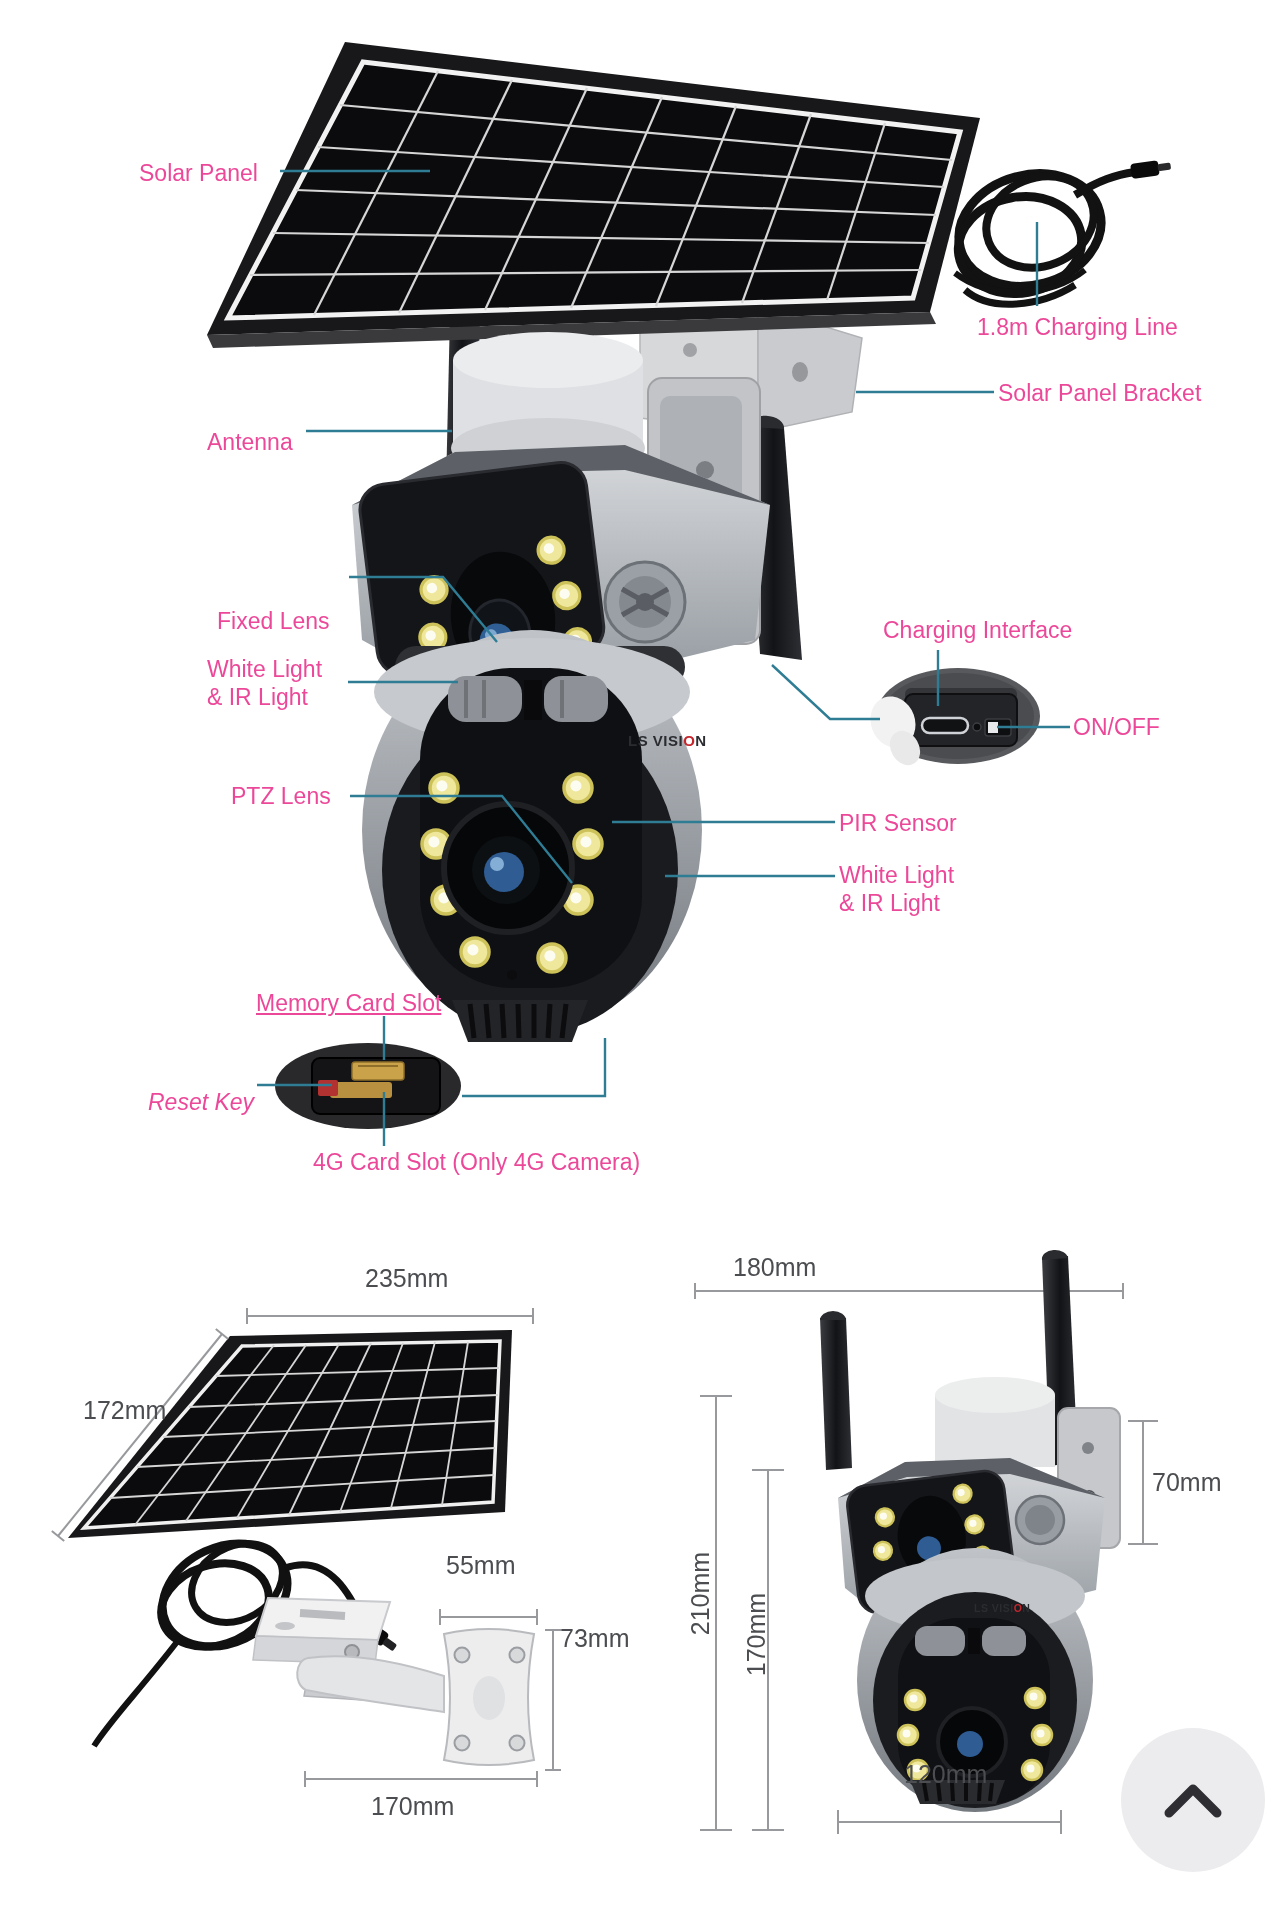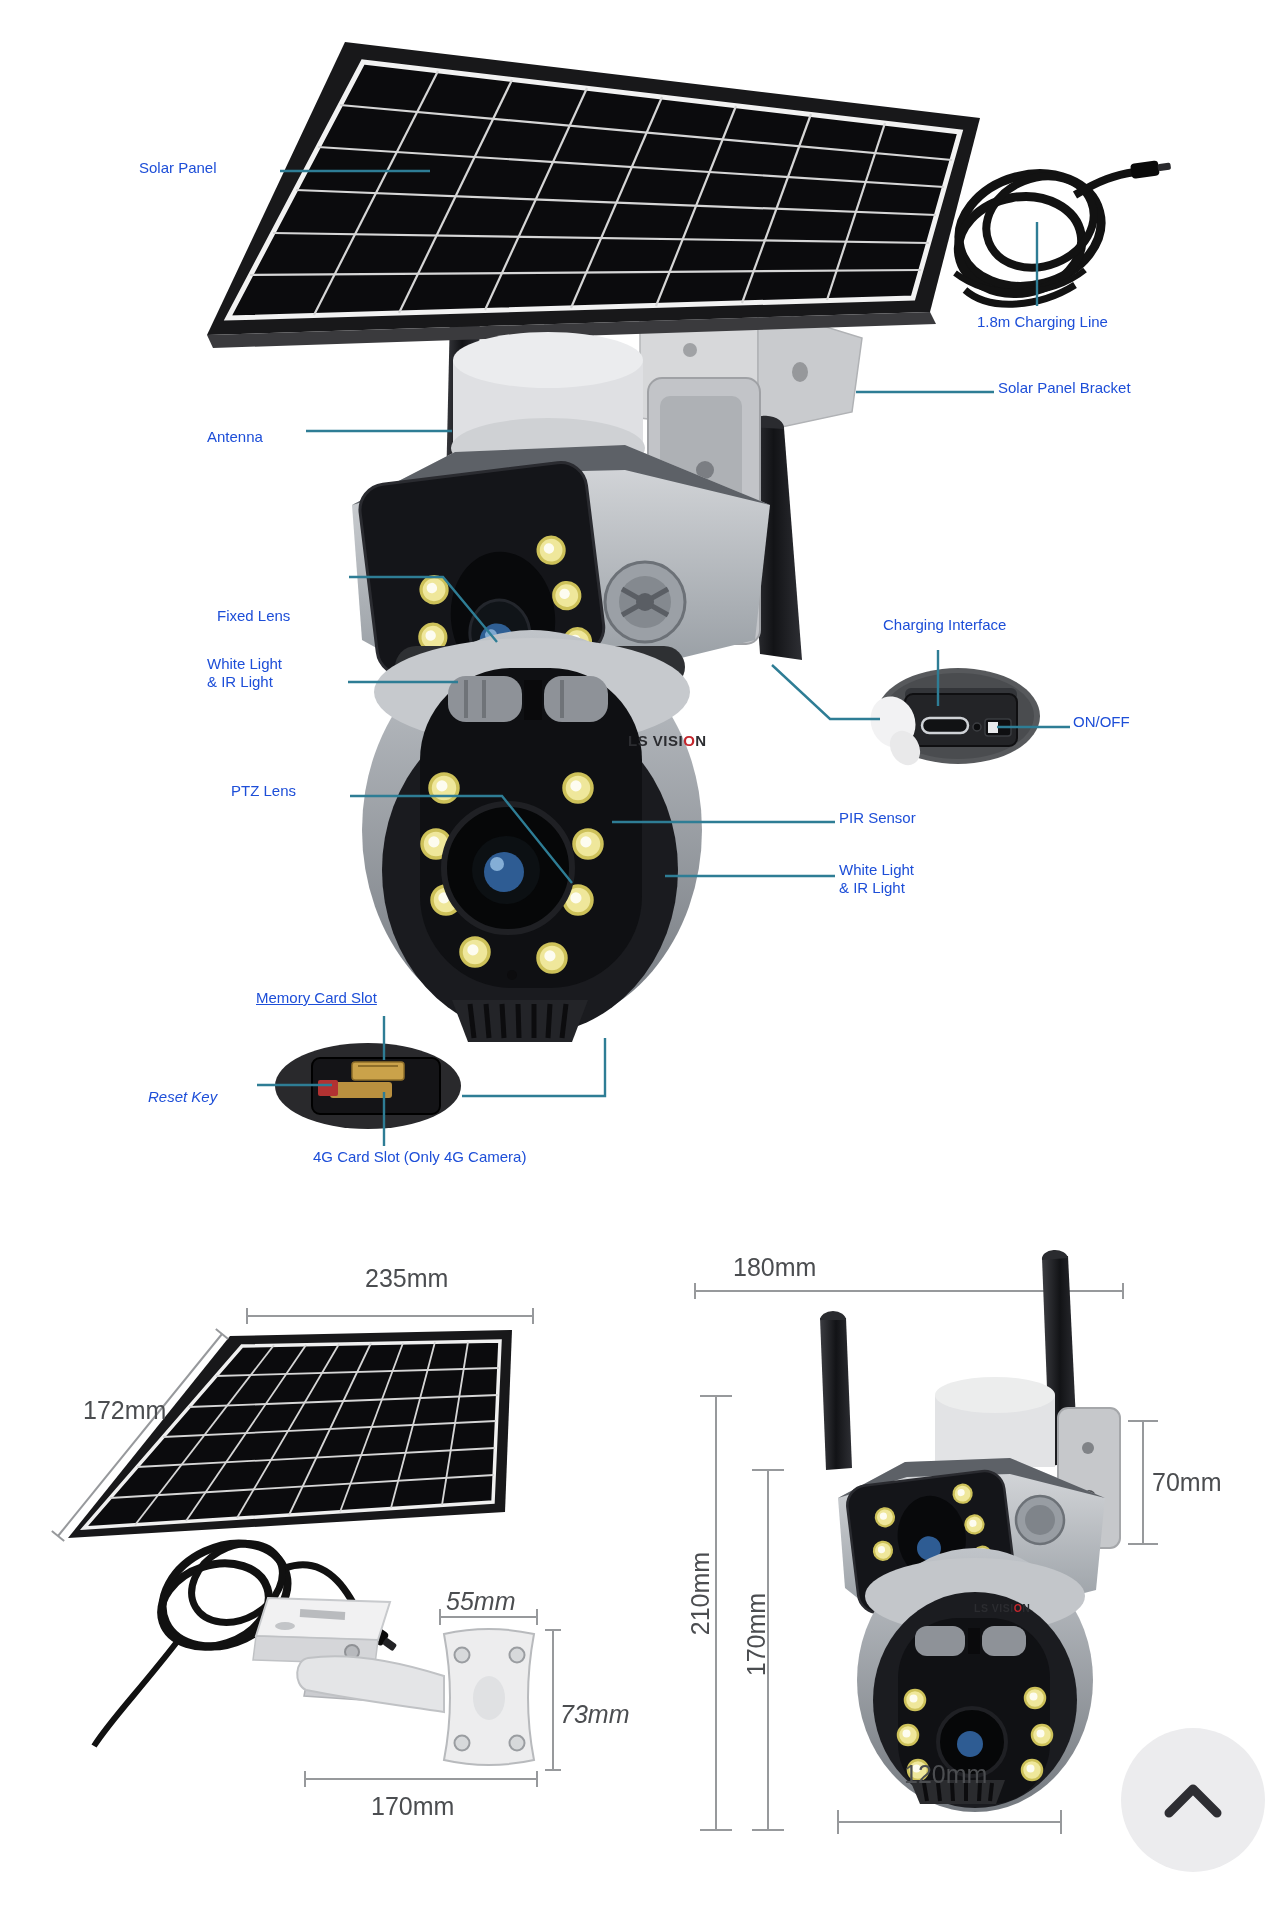--- a/index.html
+++ b/index.html
@@ -1,19 +1,19 @@
 <!DOCTYPE html>
 <html><head>
 <meta charset="utf-8">
 <style>
   html,body{margin:0;padding:0;background:#fff;}
   .screen{position:relative;width:1284px;height:1910px;background:#ffffff;overflow:hidden;
           font-family:"Liberation Sans", sans-serif;}
   .art{position:absolute;left:0;top:0;}
-  .callout{position:absolute;color:#1d4ed8;font-size:15px;line-height:1.22;white-space:nowrap;}
+  .callout{position:absolute;color:#ec4899;font-size:23px;line-height:1.22;white-space:nowrap;}
   .dim{position:absolute;color:#4b4d50;font-size:25px;white-space:nowrap;}
   .dim.rot{width:100px;text-align:center;transform:rotate(-90deg);transform-origin:center;}
   .brand{position:absolute;font-weight:700;color:#2b2c30;letter-spacing:.5px;white-space:nowrap;margin-top:32px;}
   .brand .accent{color:#c4262d;}
   .brand-top{left:628px;top:700px;font-size:15px;}
   .brand-bottom{left:974px;top:1570px;font-size:10.5px;}
   .scroll-top{position:absolute;left:1121px;top:1728px;width:144px;height:144px;border-radius:50%;
               background:#ececee;display:flex;align-items:center;justify-content:center;cursor:pointer;border:none;}
 </style>
 </head>
@@ -358,22 +358,22 @@
 <div class="callout" style="left:839px;top:861px;">
   <div>White Light</div>
   <div>&amp; IR Light</div>
 </div>
 <div class="callout" style="left:256px;top:989px;text-decoration:underline;">Memory Card Slot</div>
 <div class="callout" style="left:148px;top:1088px;font-style:italic;">Reset Key</div>
 <div class="callout" style="left:313px;top:1148px;">4G Card Slot (Only 4G Camera)</div>
 
 <div class="dim" style="left:365px;top:1264px;">235mm</div>
 <div class="dim" style="left:83px;top:1396px;">172mm</div>
-<div class="dim" style="left:446px;top:1587px;font-style:italic;">55mm</div>
-<div class="dim" style="left:560px;top:1700px;font-style:italic;">73mm</div>
+<div class="dim" style="left:446px;top:1551px;">55mm</div>
+<div class="dim" style="left:560px;top:1624px;">73mm</div>
 <div class="dim" style="left:371px;top:1792px;">170mm</div>
 <div class="dim" style="left:733px;top:1253px;">180mm</div>
 <div class="dim rot" style="left:650px;top:1579px;">210mm</div>
 <div class="dim rot" style="left:706px;top:1620px;">170mm</div>
 <div class="dim" style="left:1152px;top:1468px;">70mm</div>
 <div class="dim" style="left:904px;top:1760px;">120mm</div>
 
 <div class="brand brand-top"><span>LS VISI</span><span class="accent">O</span><span>N</span></div>
 <div class="brand brand-bottom"><span>LS VISI</span><span class="accent">O</span><span>N</span></div>
 

